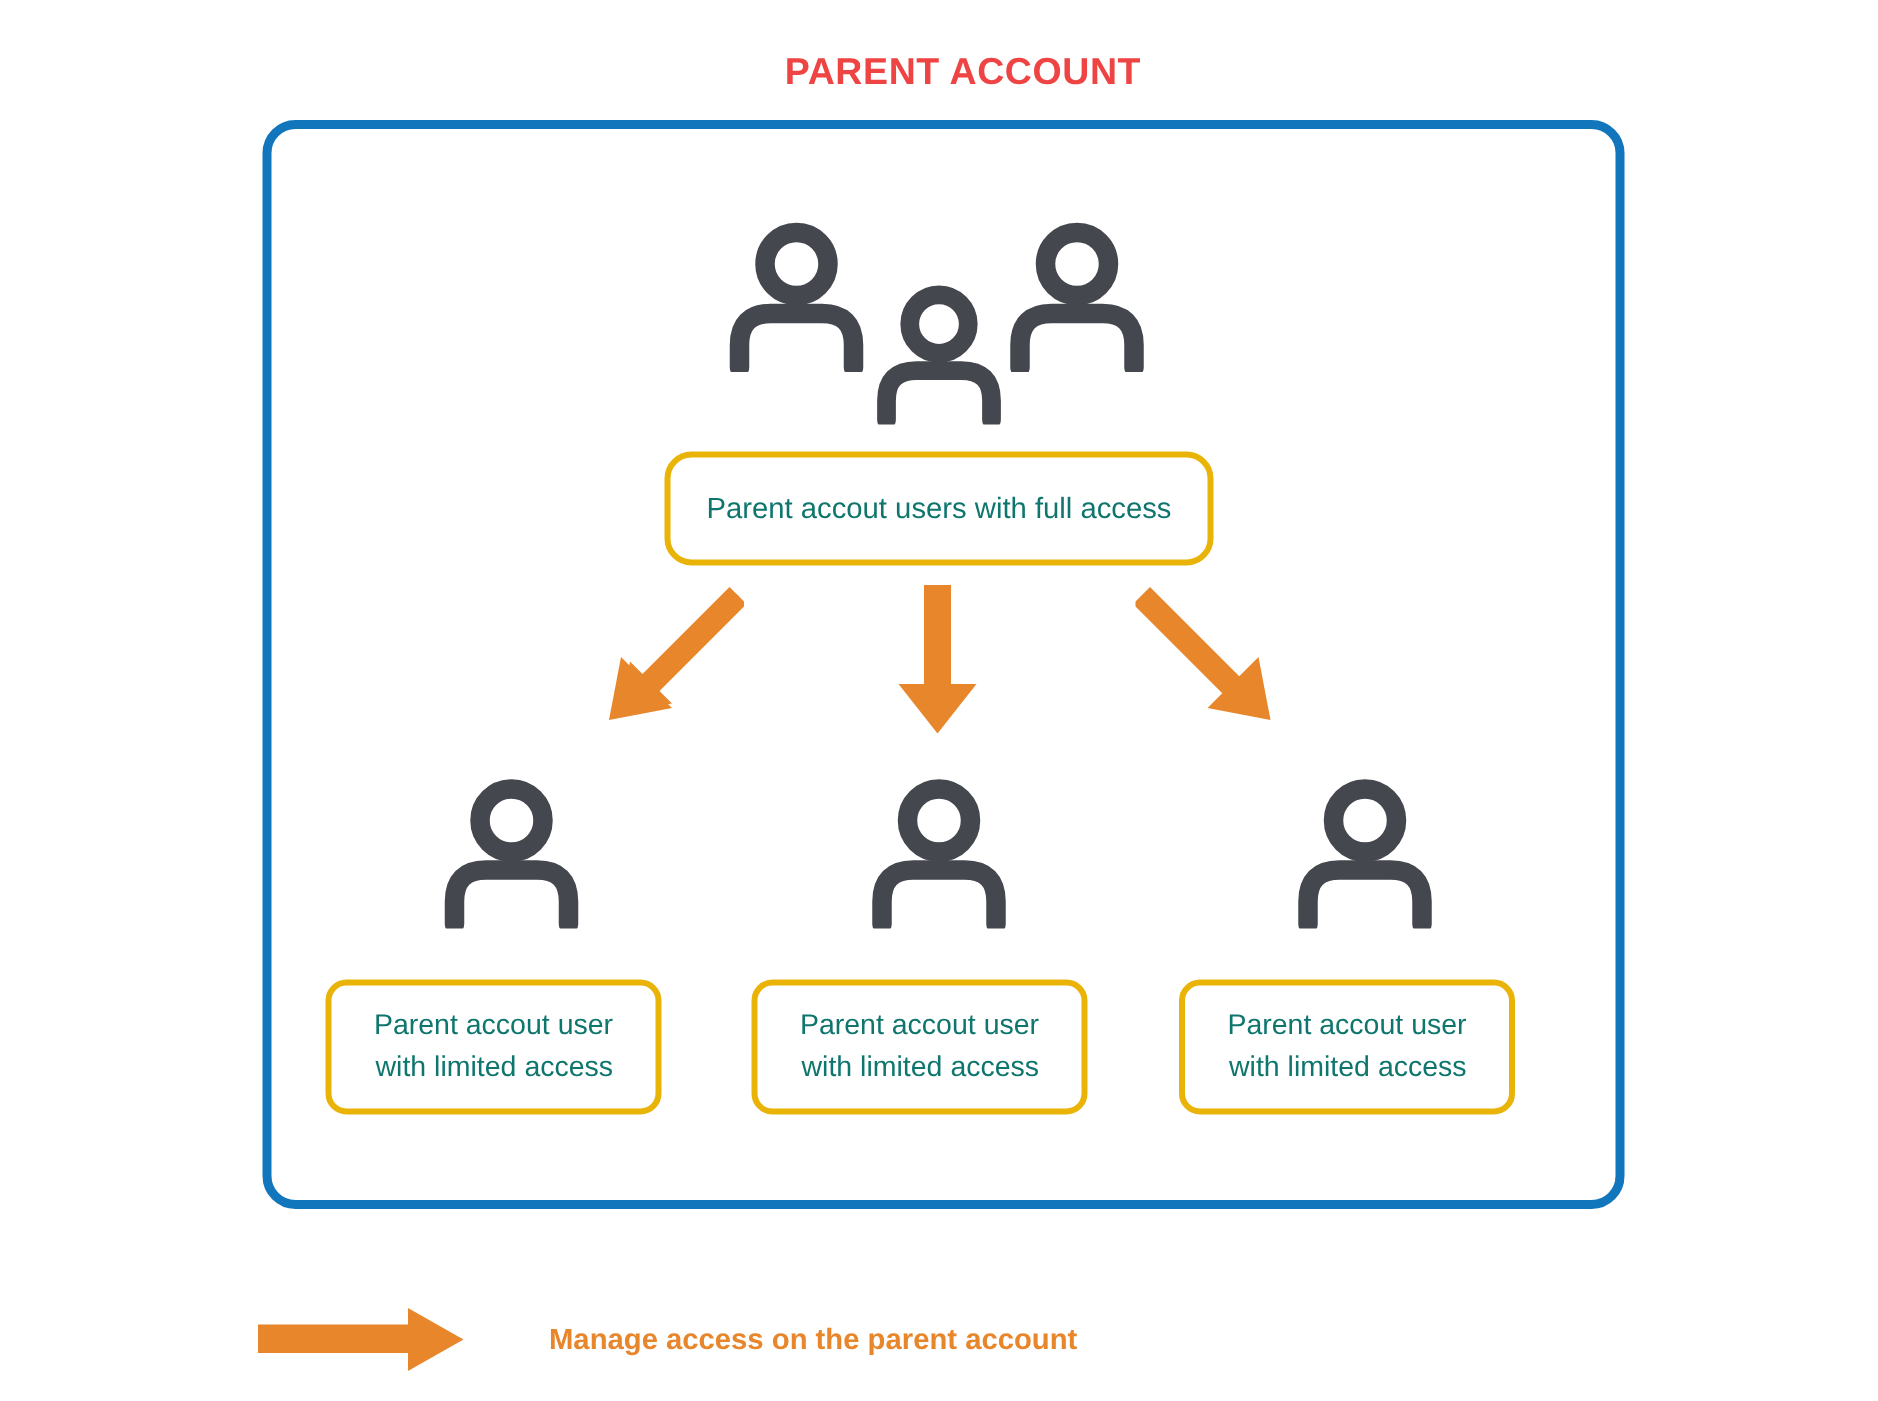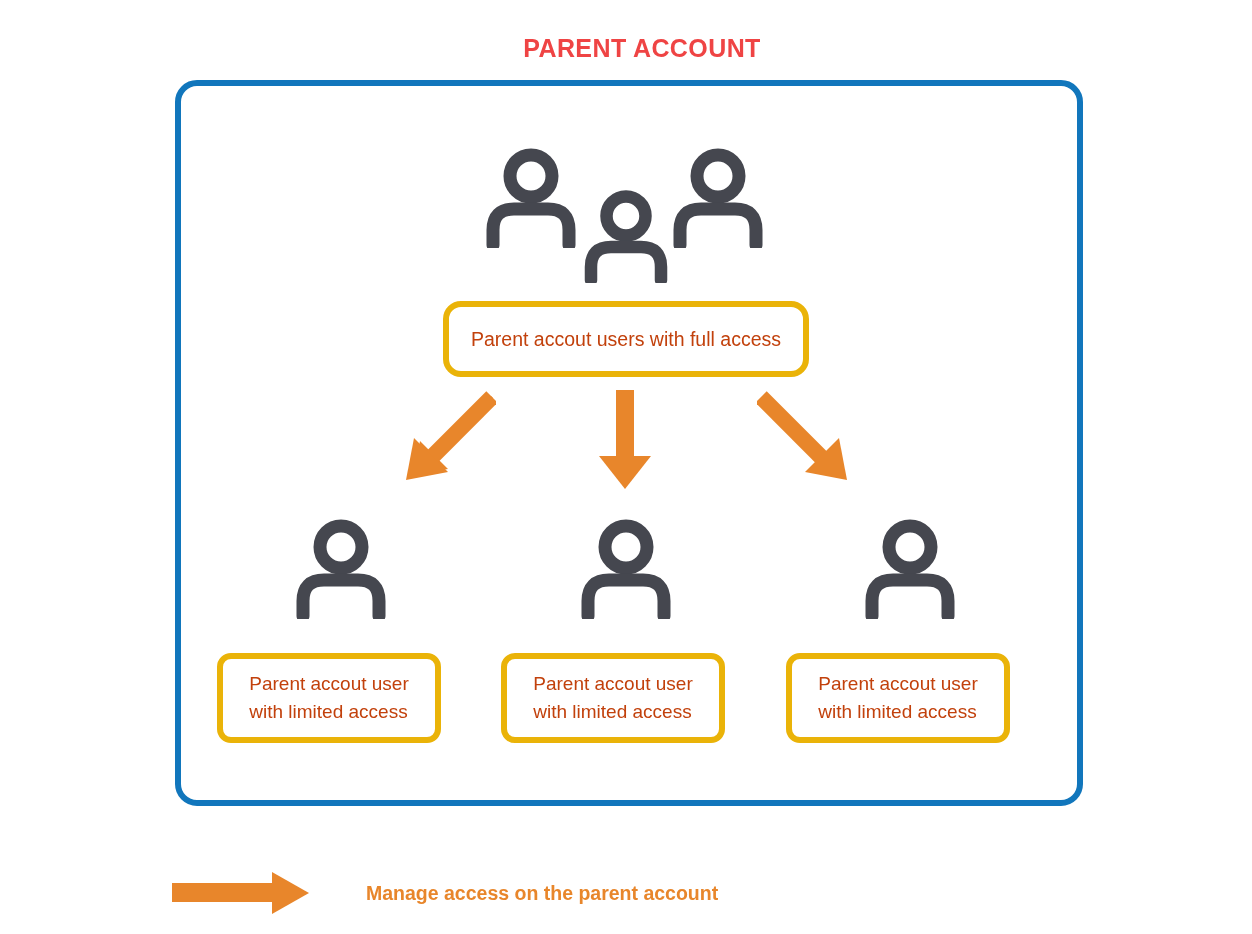--- a/index.html
+++ b/index.html
@@ -40,28 +40,28 @@
     box-sizing: border-box;
     border: 6px solid #1176bc;
     border-radius: 22px;
     background: #ffffff;
   }
 
   
   .label-box {
     position: absolute;
     box-sizing: border-box;
-    border: 6px solid #eab308;
+    border: 4px solid #eab308;
     border-radius: 14px;
     background: #ffffff;
-    color: #c2410c;
+    color: #0f766e;
     display: flex;
     align-items: center;
     justify-content: center;
-    text-align: left;
+    text-align: right;
     line-height: 1.45;
     user-select: none;
   }
   #box-full-access {
     left: 443px;
     top: 301px;
     width: 366px;
     height: 76px;
     font-size: 19.5px;
     border-radius: 18px;

